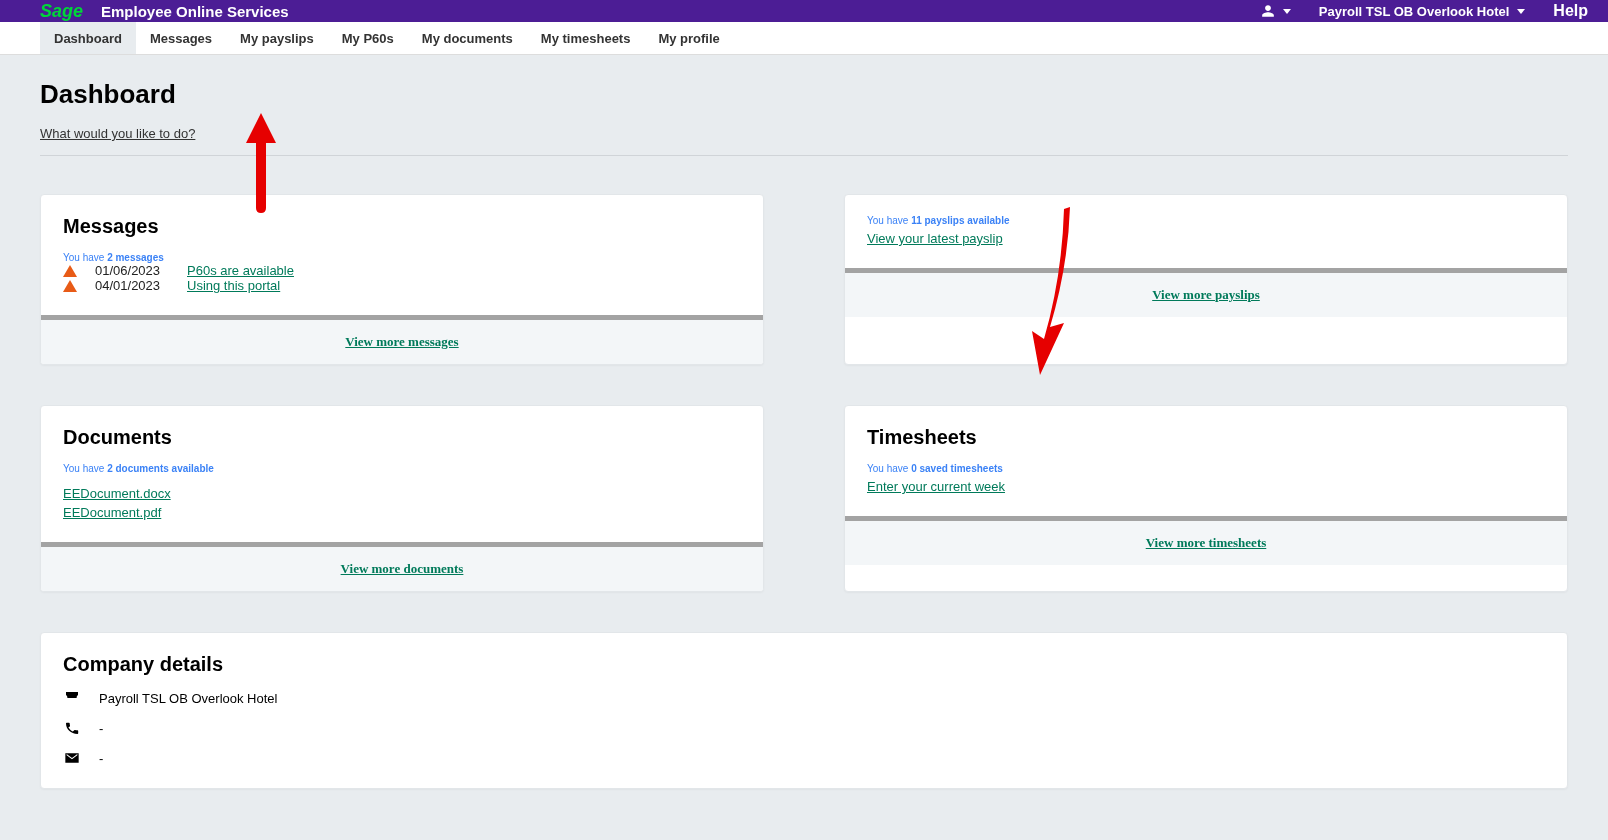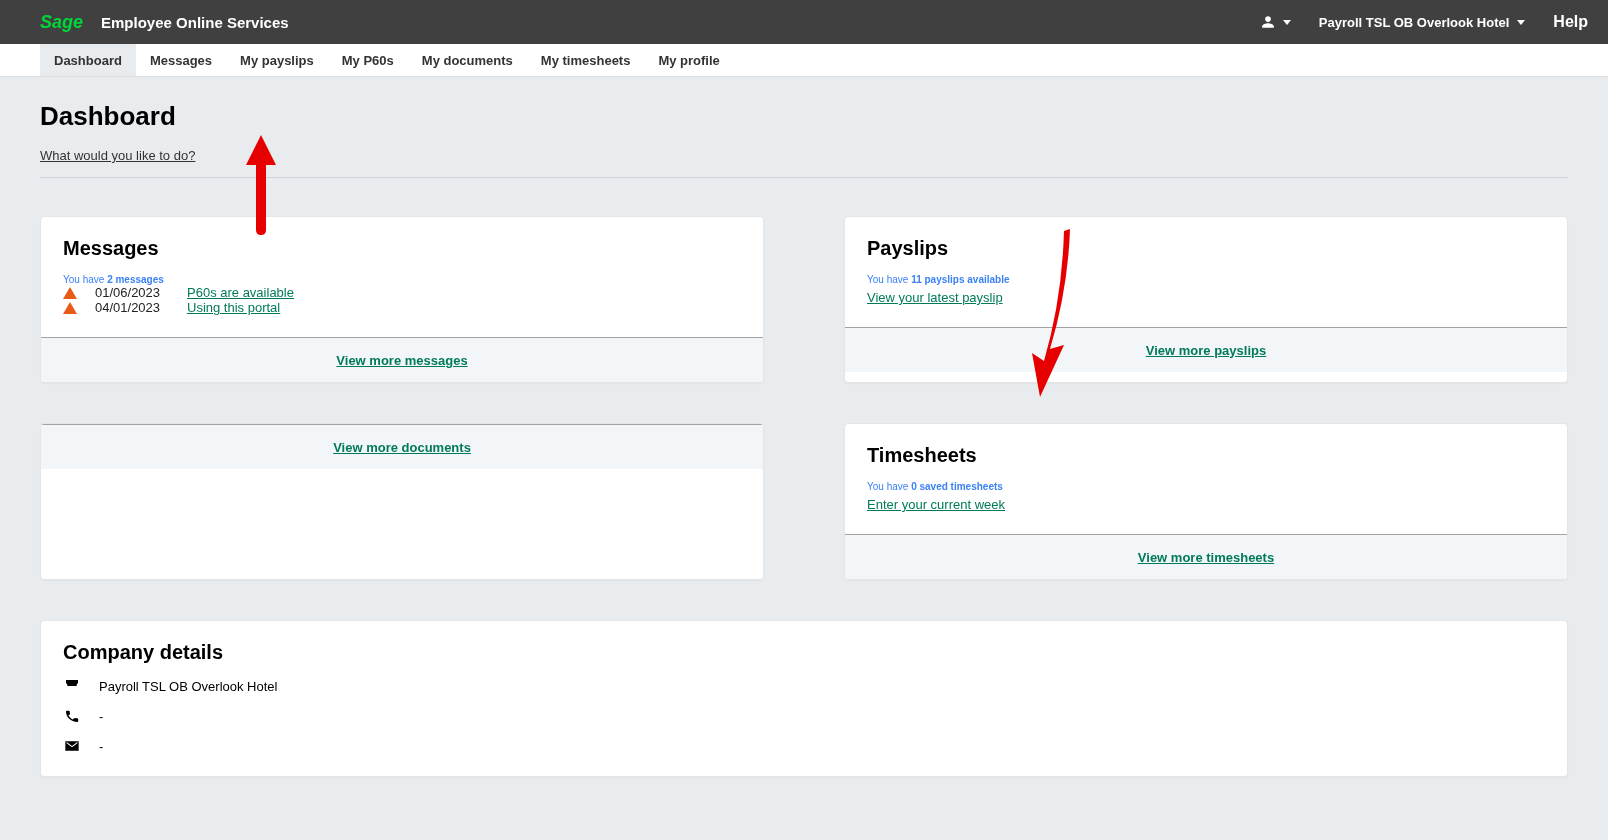--- a/index.html
+++ b/index.html
@@ -1,17 +1,17 @@
 <!DOCTYPE html>
 <html><head>
 <meta charset="utf-8">
 <style>
   * { margin: 0; padding: 0; box-sizing: border-box; }
   body { font-family: Arial, Helvetica, sans-serif; background: #e8ecef; color: #000; font-size: 14px; width: 1608px; }
-  .topbar { background: #404040; color: #fff; height: 44px; display: flex; align-items: center; padding: 0 20px 0 40px; }
+  .topbar { background: #4c1d95; color: #fff; height: 22px; display: flex; align-items: center; padding: 0 20px 0 40px; }
   .logo { color: #00d639; font-weight: bold; font-size: 18px; margin-right: 18px; font-style: italic; }
   .app-title { font-weight: bold; font-size: 15px; flex: 0 0 auto; }
   .topbar-spacer { flex: 1; }
   .topbar-right { display: flex; align-items: center; gap: 28px; }
   .topbar-user { display: flex; align-items: center; gap: 8px; cursor: pointer; }
   .topbar-company { font-weight: bold; font-size: 13px; display: flex; align-items: center; gap: 8px; cursor: pointer; }
   .topbar-help { font-weight: bold; font-size: 16px; cursor: pointer; }
   .caret-down { width: 0; height: 0; border-left: 4px solid transparent; border-right: 4px solid transparent; border-top: 5px solid #fff; }
   .user-icon-svg { width: 14px; height: 14px; fill: #fff; }
 
@@ -23,21 +23,21 @@
   .page-title { font-size: 26px; font-weight: 800; color: #000; }
   .page-subtitle { font-size: 13px; color: #333; margin-top: 16px; text-decoration: underline; }
   .hr { border: 0; border-top: 1px solid #d0d4d8; margin-top: 14px; }
 
   .grid { display: grid; grid-template-columns: 1fr 1fr; gap: 40px 80px; margin-top: 38px; }
   .card { background: #fff; border: 1px solid #e2e6e9; border-radius: 4px; box-shadow: 0 1px 2px rgba(0,0,0,0.04); overflow: hidden; }
   .card-body { padding: 20px 22px 22px 22px; }
   .card-title { font-size: 20px; font-weight: 800; margin-bottom: 14px; }
   .card-line { font-size: 10px; color: #3b82f6; }
   .card-line strong { font-weight: bold; }
-  .card-footer { background: #f3f6f8; border-top: 1px solid #a3a3a3; text-align: center; padding: 14px 0; }
+  .card-footer { background: #f3f6f8; border-top: 5px solid #a3a3a3; text-align: center; padding: 14px 0; font-family: Liberation Serif, serif; }
   .link { color: #007a5a; text-decoration: underline; font-size: 13px; cursor: pointer; }
   .link-bold { font-weight: bold; }
 
   .msg-row { display: flex; align-items: center; gap: 18px; font-size: 13px; }
   .msg-date { min-width: 74px; color: #222; }
   .warn-icon { width: 0; height: 0; border-left: 7px solid transparent; border-right: 7px solid transparent; border-bottom: 12px solid #e85b17; position: relative; }
 
   .doc-links .link { display: block; margin-top: 4px; }
   .doc-links { margin-top: 12px; }
   .pay-link-wrap, .ts-link-wrap { margin-top: 4px; }
@@ -117,34 +117,43 @@
           <span class="link">Using this portal</span>
         </div>
       </div>
       <div class="card-footer">
         <span class="link link-bold">View more messages</span>
       </div>
     </div>
 
     <div class="card">
       <div class="card-body">
-        <div class="card-title">Payslips</div>
         <div class="card-line">
           <span>You have </span><strong>11 payslips available</strong>
         </div>
         <div class="pay-link-wrap">
           <span class="link">View your latest payslip</span>
         </div>
       </div>
       <div class="card-footer">
         <span class="link link-bold">View more payslips</span>
       </div>
     </div>
 
     <div class="card">
+      <div class="card-body">
+        <div class="card-title">Documents</div>
+        <div class="card-line">
+          <span>You have </span><strong>2 documents available</strong>
+        </div>
+        <div class="doc-links">
+          <span class="link">EEDocument.docx</span>
+          <span class="link">EEDocument.pdf</span>
+        </div>
+      </div>
       <div class="card-footer">
         <span class="link link-bold">View more documents</span>
       </div>
     </div>
 
     <div class="card">
       <div class="card-body">
         <div class="card-title">Timesheets</div>
         <div class="card-line">
           <span>You have </span><strong>0 saved timesheets</strong>

